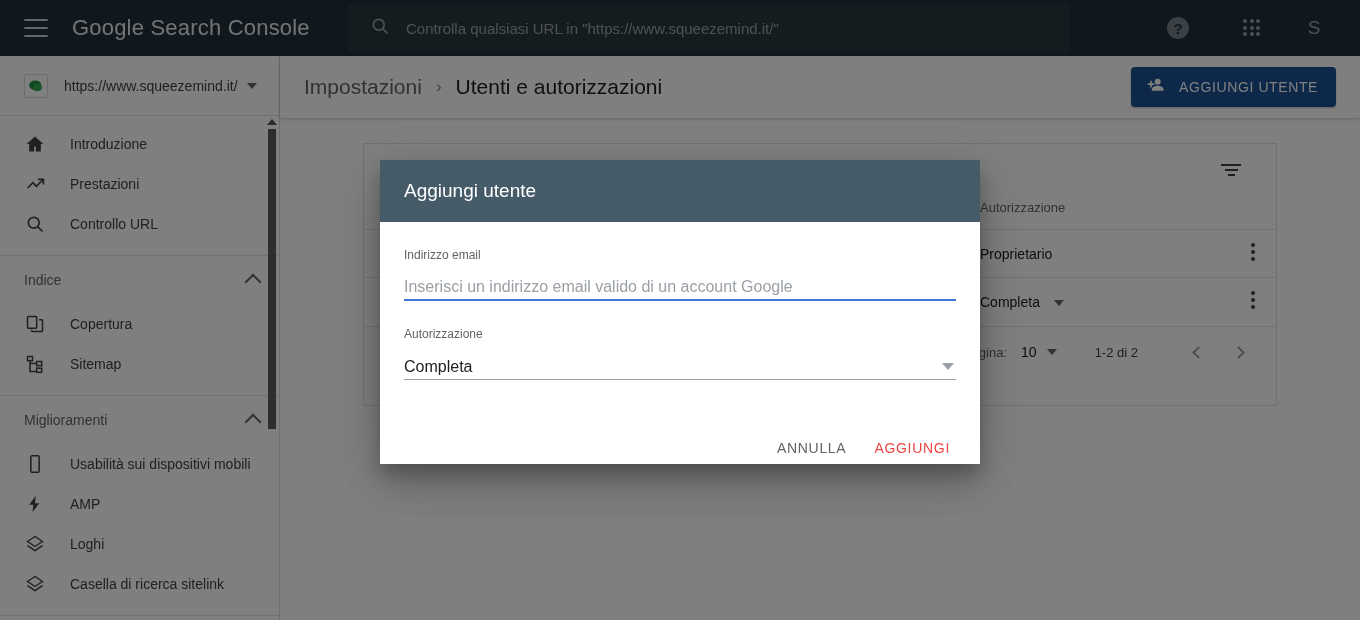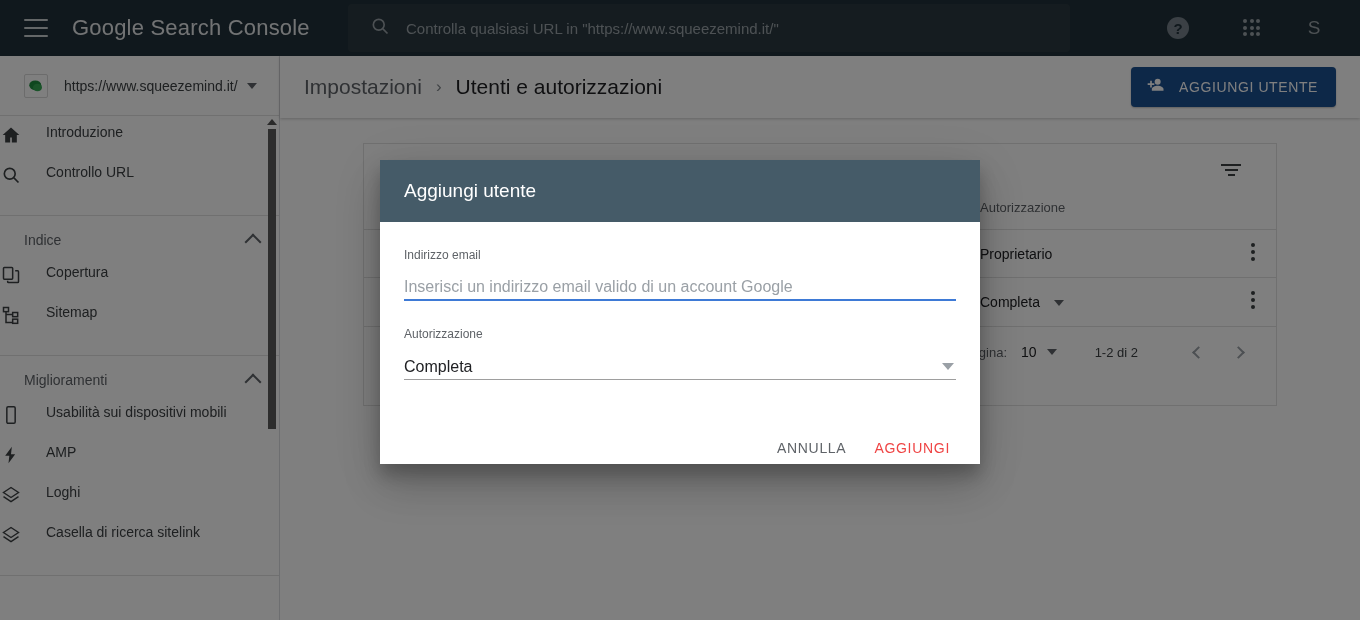--- a/index.html
+++ b/index.html
@@ -44,21 +44,21 @@
     background: #fff; border-right: 1px solid #dadce0; overflow: hidden;
   }
   .property-row { height: 60px; display: flex; align-items: center; padding: 0 14px 0 24px;
      border-bottom: 1px solid #e0e0e0; cursor: pointer; }
   .favicon { width: 24px; height: 24px; border: 1px solid #d8d8d8; border-radius: 2px;
      display: flex; align-items: center; justify-content: center; background: #fff; }
   .prop-url { flex: 1; margin-left: 16px; font-size: 14px; color: #3c4043; white-space: nowrap; overflow: hidden; }
   .caret-down { width: 0; height: 0; border-left: 5px solid transparent; border-right: 5px solid transparent;
      border-top: 6px solid #5f6368; margin-right: 8px; }
   .nav { padding-top: 8px; }
-  .nav-item { height: 40px; display: flex; align-items: flex-start; cursor: pointer; }
+  .nav-item { height: 40px; display: flex; align-items: center; padding-left: 24px; cursor: pointer; }
   .nav-ico { width: 22px; height: 22px; display: flex; align-items: center; justify-content: center;
      margin-right: 24px; flex: 0 0 22px; }
   .nav-label { font-size: 14px; color: #3c4043; white-space: nowrap; }
   .nav-divider { height: 1px; background: #e0e0e0; margin: 11px 0 0 0; }
   .nav-section { height: 48px; display: flex; align-items: center; padding: 0 20px 0 24px; cursor: pointer; }
   .nav-section-label { flex: 1; font-size: 14px; color: #5f6368; }
   .chev-up { width: 12px; height: 12px; border-left: 2px solid #5f6368; border-top: 2px solid #5f6368;
      transform: rotate(45deg); margin-top: 4px; }
   .sb-track { position: absolute; right: 1px; top: 63px; width: 12px; height: 500px; }
   .sb-arrow { width: 0; height: 0; margin: 0 auto; border-left: 5px solid transparent;
@@ -219,20 +219,29 @@
 
       <div class="nav-item">
         <span class="nav-ico">
           <svg width="20" height="20" viewBox="0 0 24 24" fill="#3c4043">
               <path d="M12 3 2 12h3v9h6v-6h2v6h6v-9h3z"></path>
             </svg>
         </span>
         <span class="nav-label">Introduzione</span>
       </div>
 
+      <div class="nav-item">
+        <span class="nav-ico">
+          <svg width="21" height="21" viewBox="0 0 24 24" fill="none" stroke="#3c4043" stroke-width="2">
+            <polyline points="3,16 9,10 13,14 21,6"></polyline>
+              <polyline points="15,6 21,6 21,12"></polyline>
+          </svg>
+        </span>
+        <span class="nav-label">Prestazioni</span>
+      </div>
 
       <div class="nav-item">
         <span class="nav-ico">
           <svg width="20" height="20" viewBox="0 0 24 24" fill="none" stroke="#3c4043" stroke-width="2">
             <circle cx="10.5" cy="10.5" r="6.5"></circle>
               <line x1="15.5" y1="15.5" x2="21" y2="21"></line>
           </svg>
         </span>
         <span class="nav-label">Controllo URL</span>
       </div>

